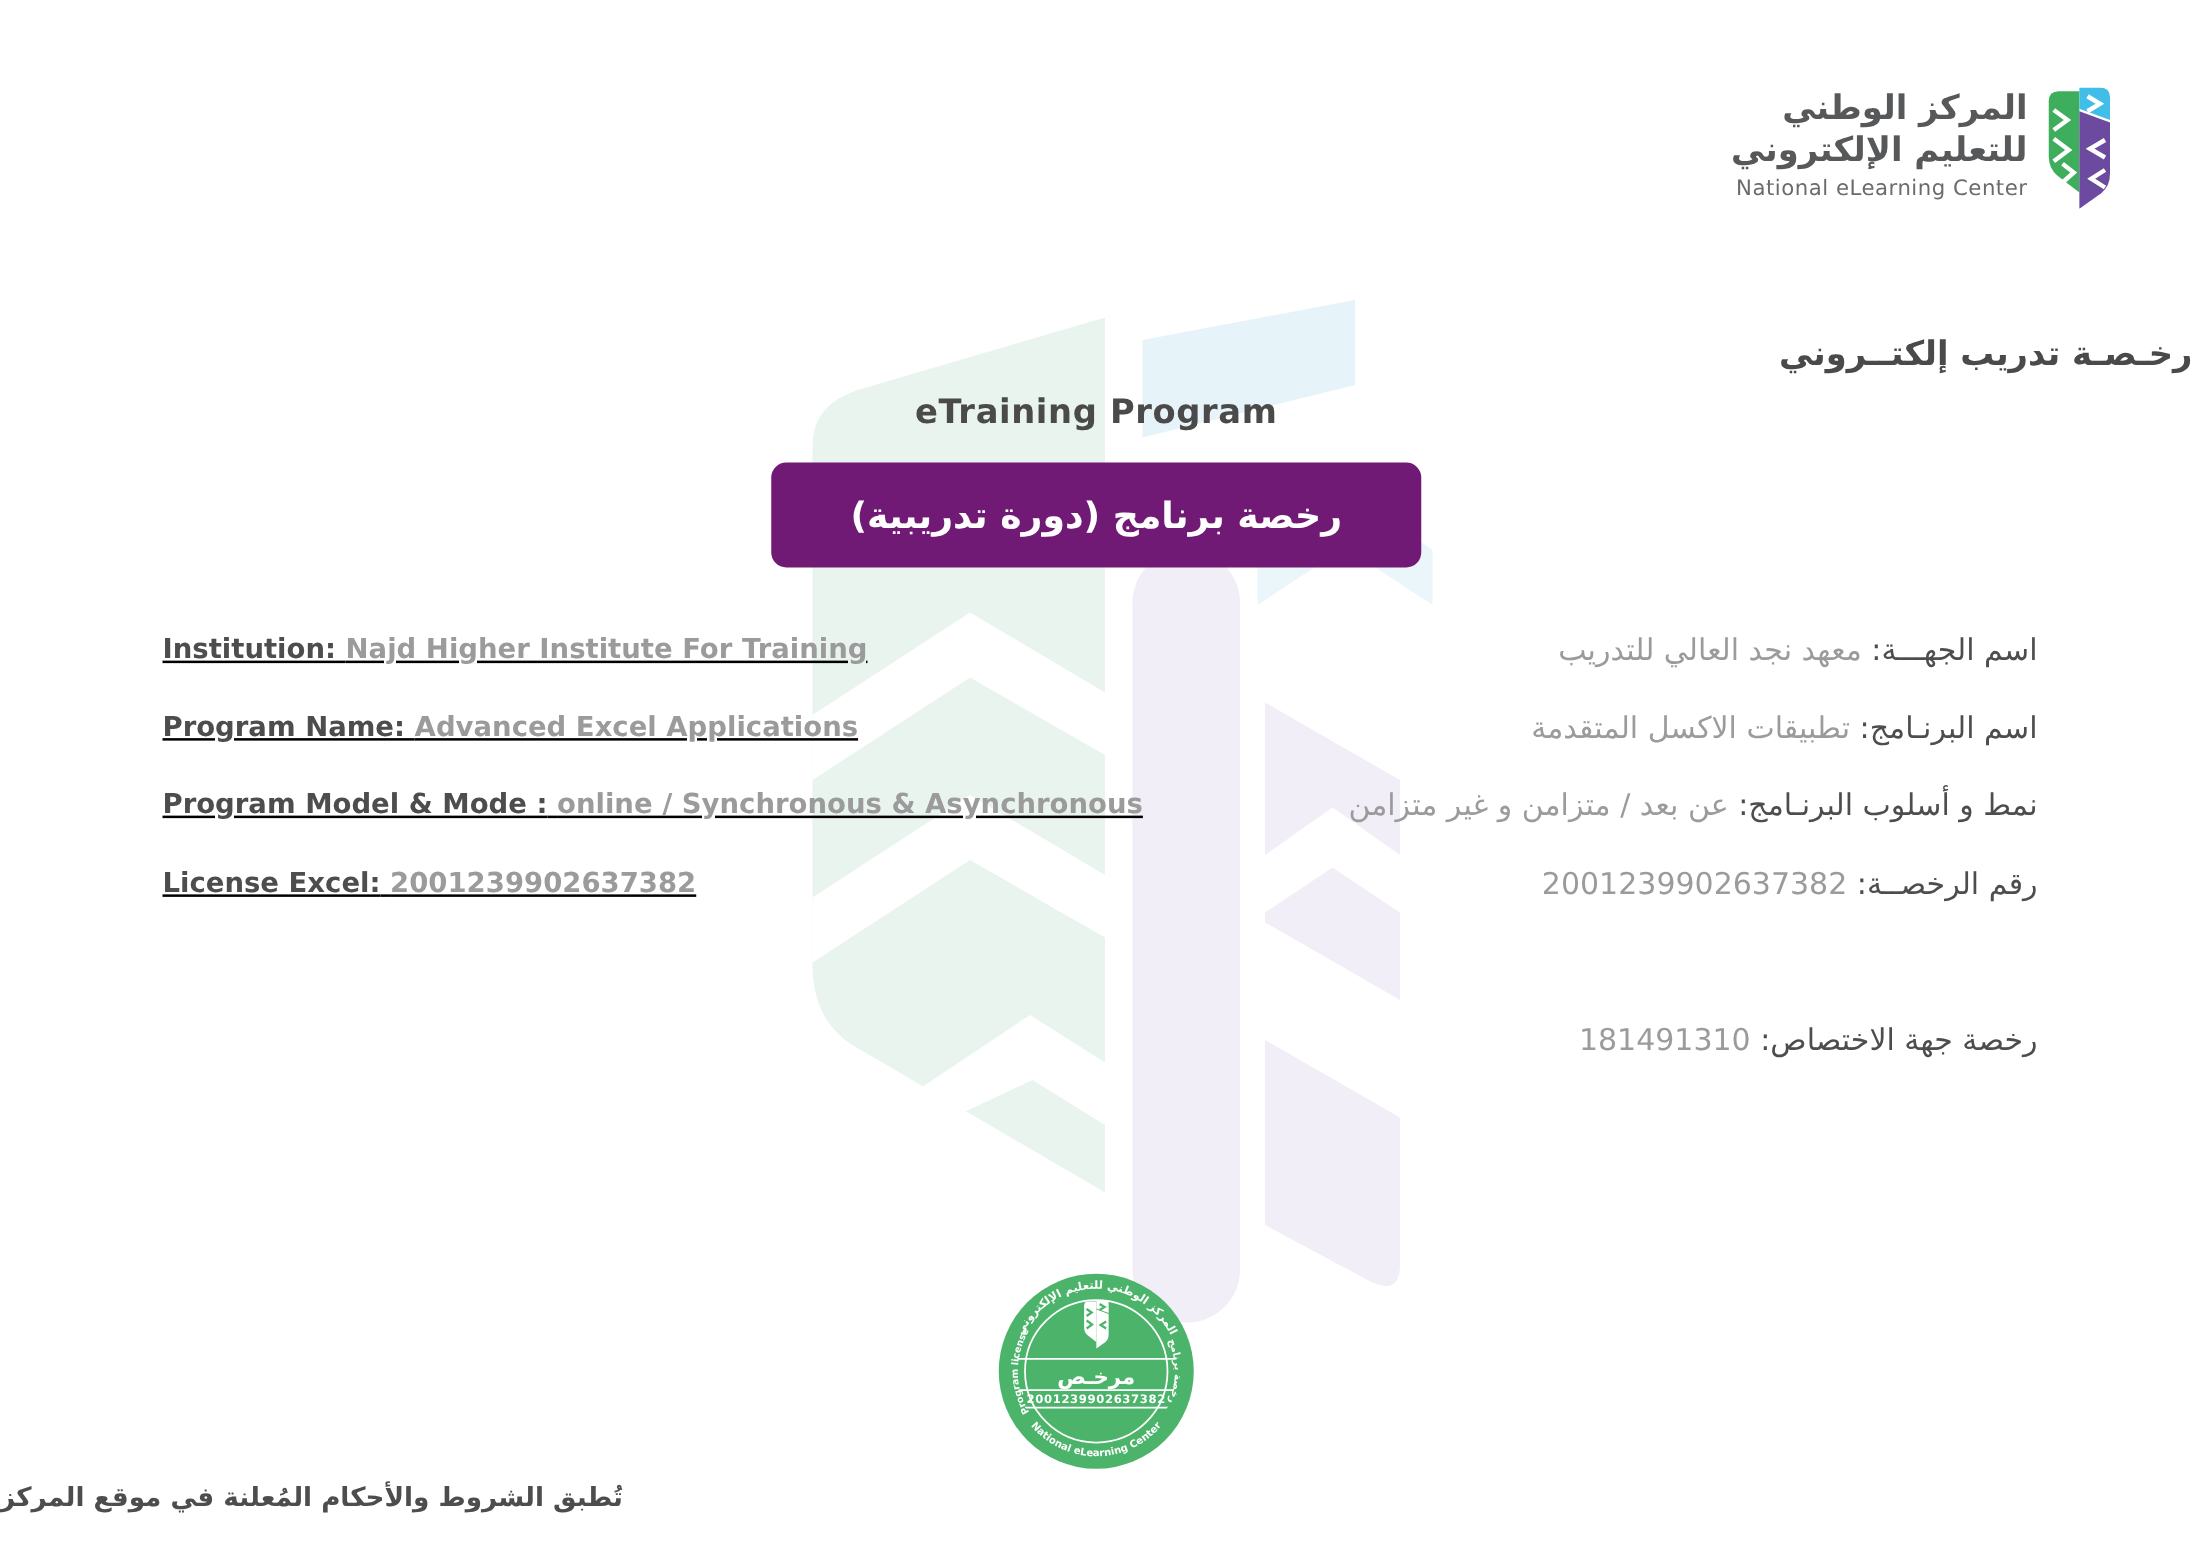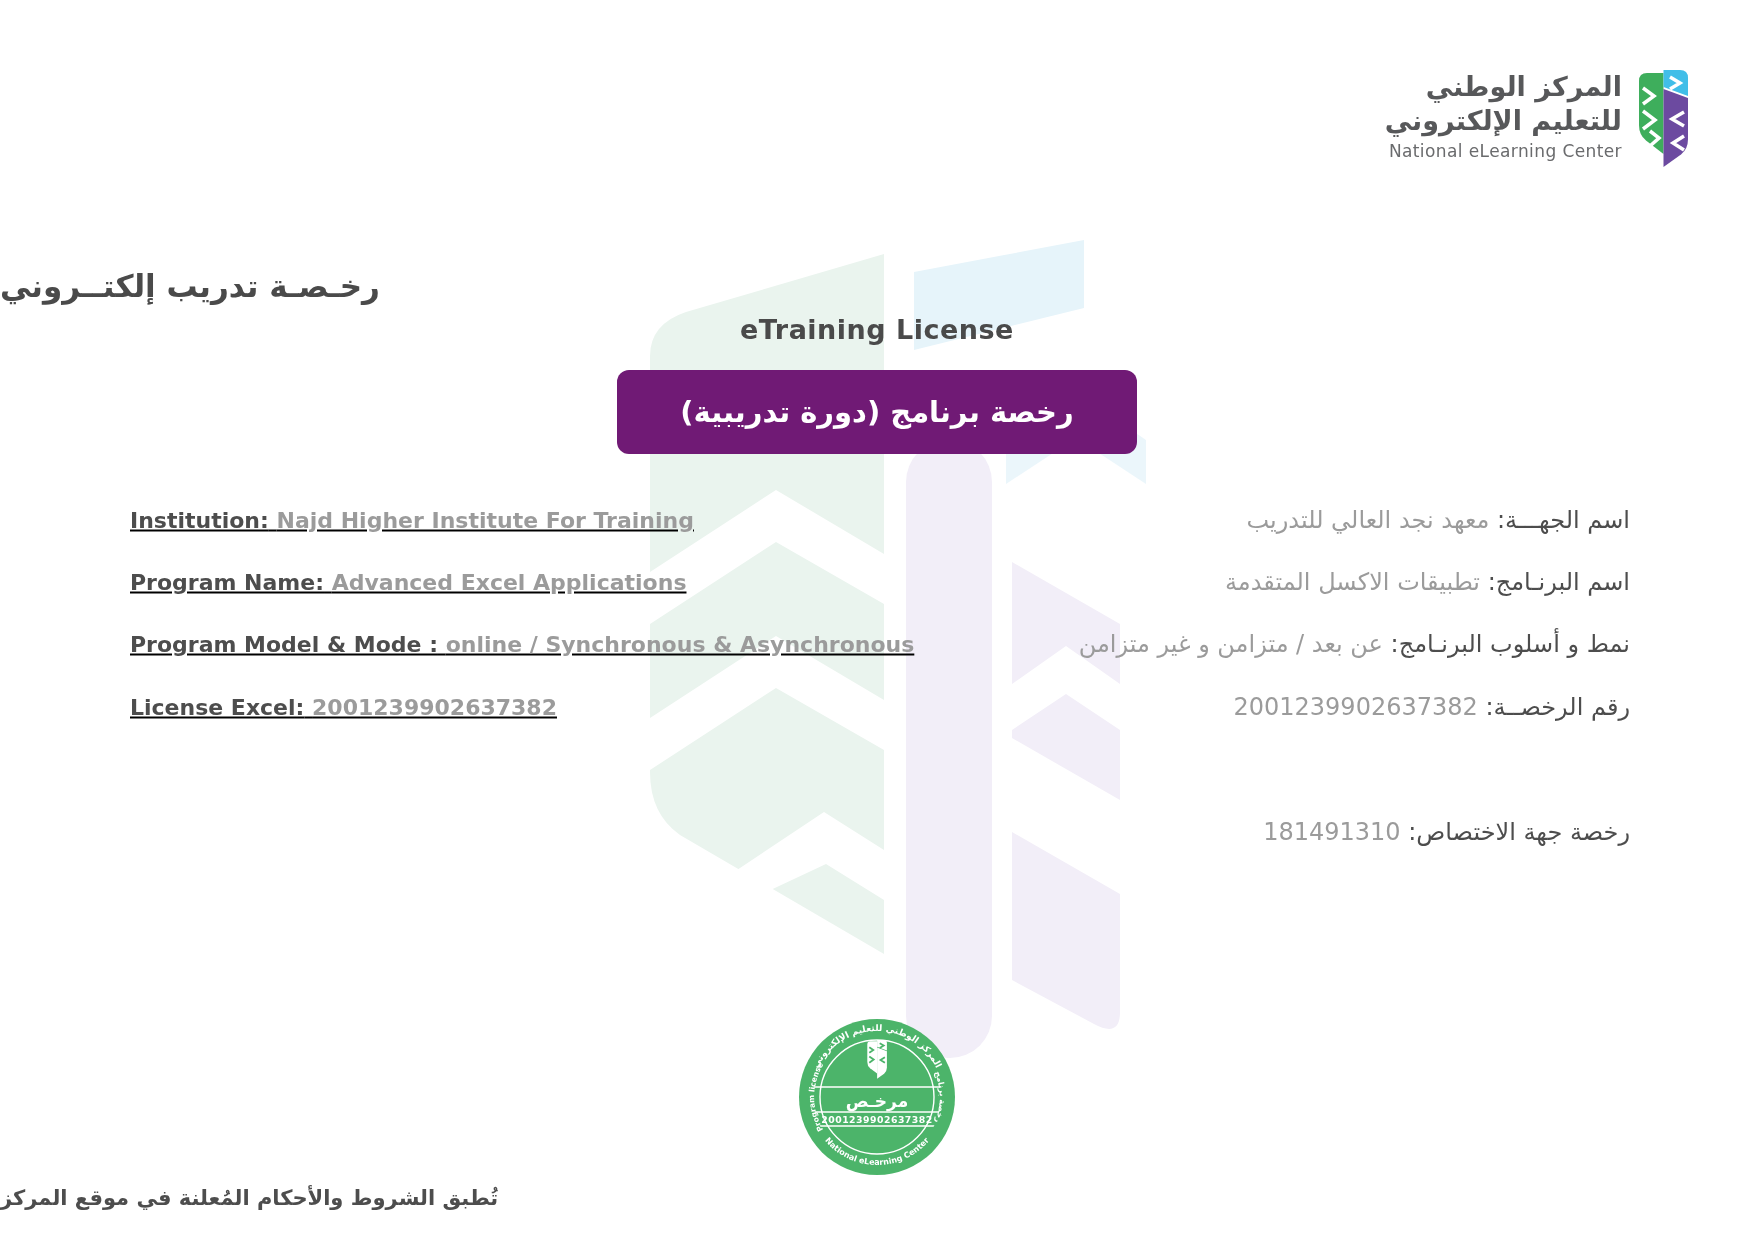--- a/index.html
+++ b/index.html
@@ -10,22 +10,22 @@
   
   #watermark{position:absolute;left:614px;top:232px;z-index:0;}
   
   .layer{position:absolute;left:0;top:12px;width:100%;height:100%;z-index:1;border-radius:20px;}
   
   .logo{position:absolute;top:58px;right:64px;display:flex;align-items:flex-start;gap:15px;}
   .logo-text{text-align:right;direction:rtl;}
   .logo-ar{font-size:27px;font-weight:700;color:#57585a;line-height:34px;}
   .logo-en{font-size:17px;font-weight:400;color:#6a6b6d;letter-spacing:.4px;margin-top:3px;direction:ltr;}
   
-  .title-ar{position:absolute;left:0;width:100%;top:256px;text-align:left;direction:rtl;
-    font-size:31px;font-weight:700;color:#4a4a4a;}
+  .title-ar{position:absolute;left:0;width:100%;top:256px;text-align:right;direction:rtl;
+    font-size:27px;font-weight:700;color:#4a4a4a;}
   .title-en{position:absolute;left:0;width:100%;top:302px;text-align:center;
     font-size:27px;font-weight:700;color:#4a4a4a;letter-spacing:.5px;}
   
   .banner{position:absolute;left:50%;transform:translateX(-50%);top:358px;width:520px;height:84px;
     border-radius:12px;background:#701a75;display:flex;align-items:center;justify-content:center;}
   .banner span{direction:rtl;color:#ffffff;font-size:29px;font-weight:700;}
   
   .field-row{position:absolute;left:130px;right:124px;height:42px;}
   .f-en{position:absolute;left:0;top:50%;transform:translateY(-50%);font-size:22px;font-weight:700;white-space:nowrap;text-decoration:underline;}
   .f-ar{position:absolute;right:0;top:50%;transform:translateY(-50%);direction:rtl;font-size:24px;font-weight:400;white-space:nowrap;}
@@ -80,21 +80,21 @@
           <path d="M12,118 L36,100 L12,82"></path>
           <path d="M26,152 L44,136 L26,122"></path>
           <path d="M66,14 L86,26 L66,38"></path>
           <path d="M94,84 L70,98 L94,112"></path>
           <path d="M94,132 L72,146 L94,160"></path>
         </g>
       </svg>
     </div>
 
     <div class="title-ar">رخـصـة تدريب إلكتــروني</div>
-    <div class="title-en">eTraining License</div>
+    <div class="title-en">eTraining Program</div>
 
     <div class="banner">
       <span>رخصة برنامج (دورة تدريبية)</span>
     </div>
 
     <div class="field-row" style="top:487px">
       <div class="f-en">
         <span class="lbl">Institution:</span>
         <span class="val">Najd Higher Institute For Training</span>
       </div>

